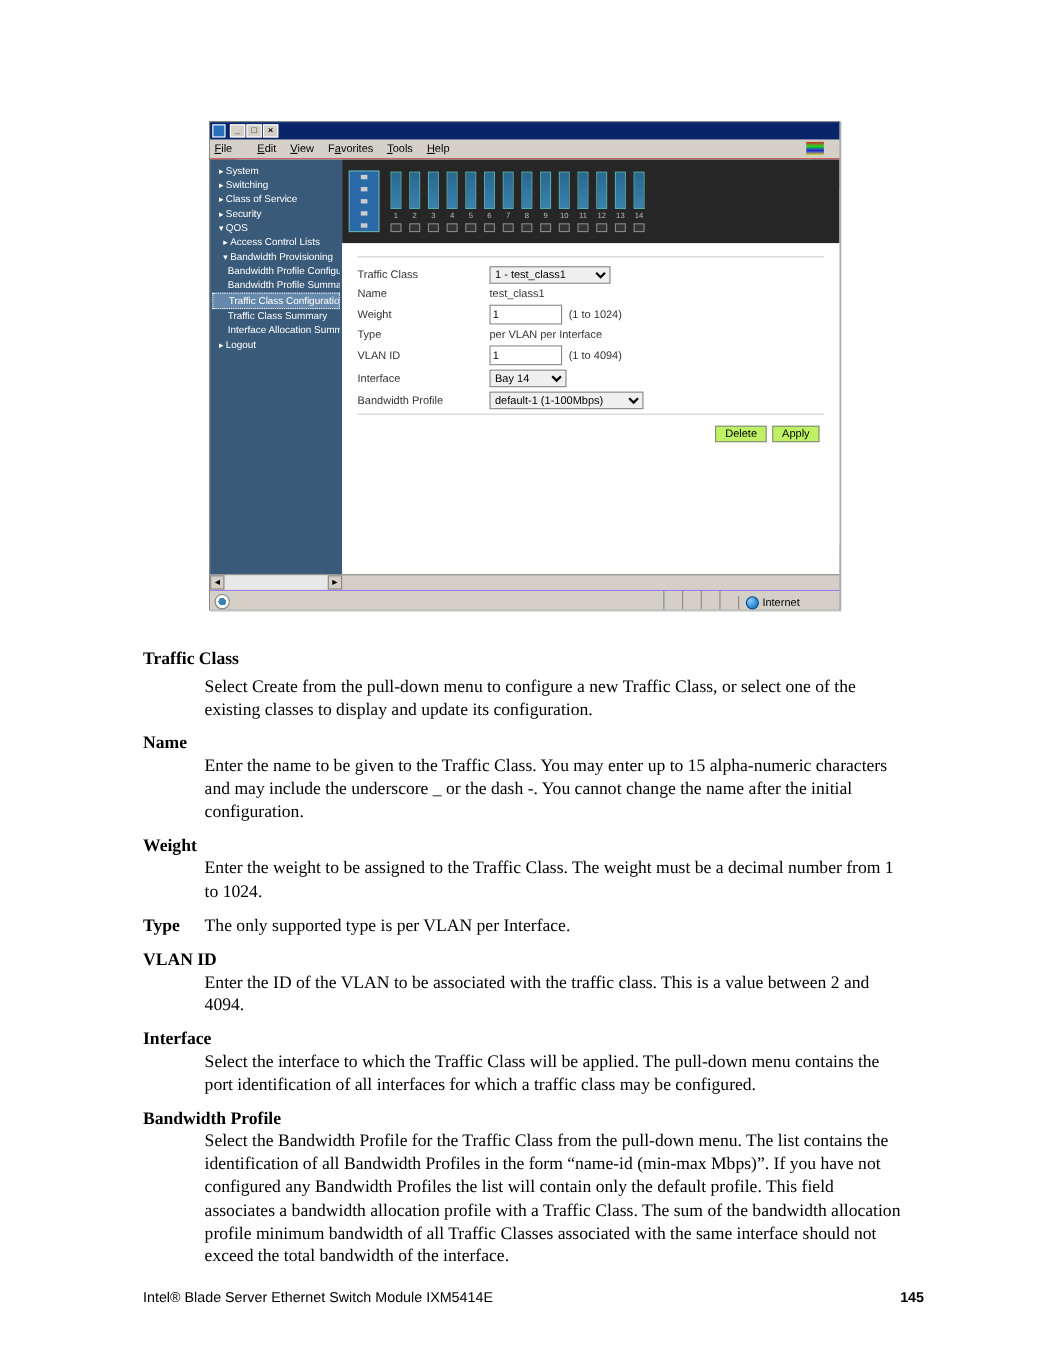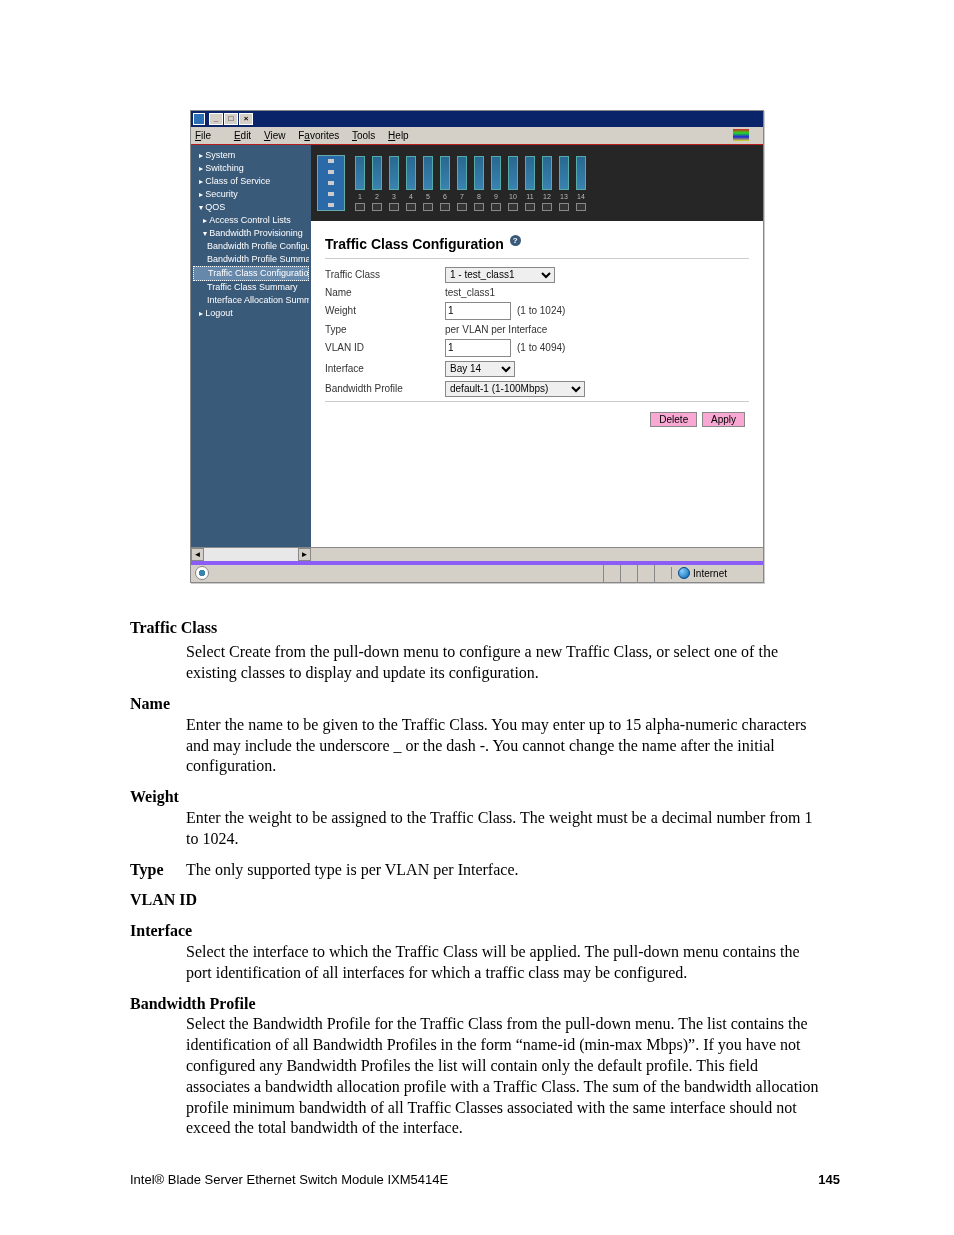--- a/index.html
+++ b/index.html
@@ -213,21 +213,21 @@
   }
   .form-row .hint { margin-left: 6px; color: #333; }
   .ss-buttons {
     text-align: right;
     margin-top: 10px;
     padding-right: 4px;
   }
   .ss-buttons button {
     font-size: 10px;
     font-family: Tahoma, Arial, sans-serif;
-    background: #f9a8d4;
+    background: #bef264;
     border: 1px solid #888;
     padding: 1px 8px;
     margin-left: 2px;
   }
 
   .ss-scrollbar {
     height: 13px;
     background: #d4d0c8;
     border-top: 1px solid #888;
     position: relative;
@@ -245,23 +245,23 @@
   .ss-scrollbar .sb-right { left: 107px; }
   .ss-scrollbar .sb-track {
     position: absolute;
     left: 13px; width: 94px; height: 13px;
     background: #e8e8e8;
   }
 
   .ss-status {
     height: 17px;
     background: #d4d0c8;
-    border-top: 4px solid #8b5cf6;
-    display: flex;
-    align-items: center;
+    border-top: 1px solid #8b5cf6;
+    display: flex;
+    align-items: flex-end;
     font-size: 10px;
   }
   .ss-status .done-icon {
     width: 12px; height: 12px;
     margin: 0 4px;
     background: radial-gradient(circle, #3a82b0 40%, #fff 41%);
     border: 1px solid #888;
     border-radius: 50%;
   }
   .ss-status .spacer { flex: 1; }
@@ -420,24 +420,20 @@
                 <div class="port-icon"></div>
                 <div class="port-icon"></div>
                 <div class="port-icon"></div>
                 <div class="port-icon"></div>
                 <div class="port-icon"></div>
               </div>
           </div>
         </div>
 
         <div class="ss-content">
-          <h2>
-            <span>Traffic Class Configuration</span>
-            <span class="help-badge">?</span>
-          </h2>
           <hr>
 
           <div class="form-row">
             <span class="flabel">Traffic Class</span>
             <select style="width:110px">
               <option>1 - test_class1</option>
             </select>
           </div>
 
           <div class="form-row">
@@ -537,20 +533,24 @@
     </div>
 
     <div class="row">
       <div class="term">Type</div>
       <div class="def">The only supported type is per VLAN per Interface.</div>
     </div>
 
     <div class="row">
       <div class="term" style="min-width:90px">VLAN ID</div>
     </div>
+    <div class="row" style="margin-top:0">
+      <div class="term"></div>
+      <div class="def">Enter the ID of the VLAN to be associated with the traffic class. This is a value between 2 and 4094.</div>
+    </div>
 
     <div class="row">
       <div class="term">Interface</div>
     </div>
     <div class="row" style="margin-top:0">
       <div class="term"></div>
       <div class="def">Select the interface to which the Traffic Class will be applied. The pull-down menu contains the port identification of all interfaces for which a traffic class may be configured.</div>
     </div>
 
     <div class="row">

